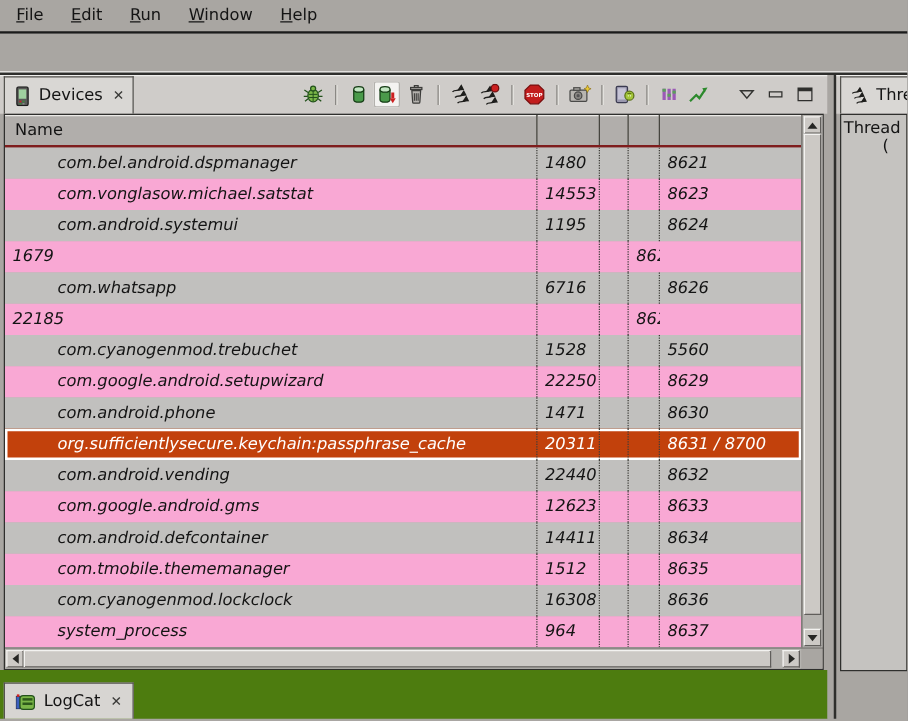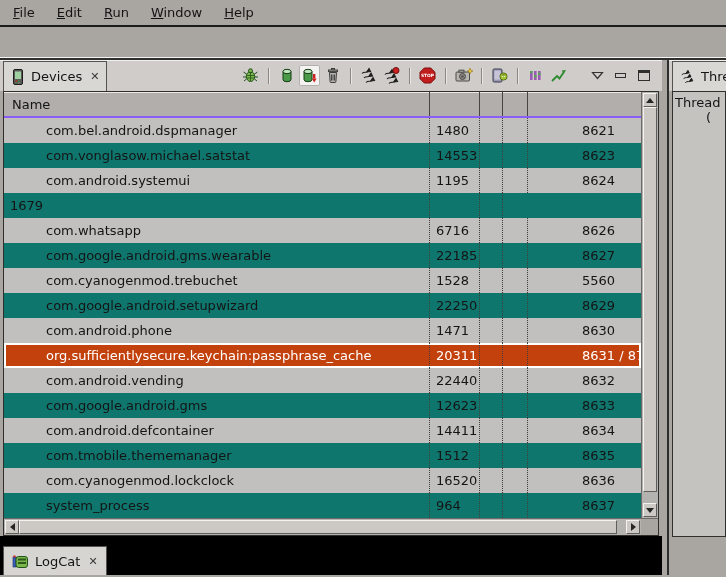--- a/index.html
+++ b/index.html
@@ -41,33 +41,33 @@
   .tbtn.hl { background:#f4f3f1; box-shadow:inset 0 0 0 1px #b3b1ad; }
   .tsep { width:1px; height:16px; background:#8a8884; box-shadow:1px 0 0 #e9e7e4; margin:0 5px; }
   .tgap { width:14px; }
 
   
   .view-content { margin:0 3px; border:1px solid #2f2f2d; background:#b5b3af;
     display:flex; flex-direction:column; }
   .table-zone { display:flex; height:426px; }
   .table-main { flex:1; display:flex; flex-direction:column; overflow:hidden; }
   .grid-cols { display:grid; grid-template-columns:426px 50px 23px 25px 1fr; }
-  .thead { height:26px; background:#b1aeab; border-bottom:2px solid #8b5cf6; }
+  .thead { height:26px; background:#b1aeab; border-bottom:2px solid #7f1d1d; }
   .hcell { display:flex; align-items:center; padding-left:8px;
     border-right:1px solid #46453f; box-shadow:inset 0 1px 0 #eceae7; }
   .hcell:last-child { border-right:none; }
-  .tbody { height:400px; overflow:hidden; }
+  .tbody { height:400px; overflow:hidden;font-style:italic; }
   .trow { height:25px; background:#c1c0be; }
-  .trow.alt { background:#0f766e; }
+  .trow.alt { background:#f9a8d4; }
   .trow.sel { background:#c2410c; color:#ffffff; box-shadow:inset 0 0 0 2px #ffffff; }
   .cell { display:flex; align-items:center; overflow:hidden; white-space:nowrap;
     border-right:1px dotted #3e3d39; }
   .cell.c0 { padding-left:42px; }
   .cell.c1, .cell.c4 { padding-left:6px; }
-  .cell.c4 { border-right:none;margin-left:48px; }
+  .cell.c4 { border-right:none; }
 
   
   .vscroll { width:17px; background:#b5b3af; border-left:1px solid #6d6b67;
     display:flex; flex-direction:column; padding:1px; }
   .hscroll-row { display:flex; height:17px; border-top:1px solid #6d6b67; }
   .hscroll { flex:1; background:#b5b3af; display:flex; padding:1px; }
   .sb-corner { width:17px; background:#a9a6a2; }
   .sbtn { width:14px; height:14px; background:#ccc9c5; flex:none;
     border:1px solid; border-color:#f3f2f0 #605e5b #605e5b #f3f2f0;
     display:flex; align-items:center; justify-content:center; }
@@ -75,21 +75,21 @@
     border:1px solid; border-color:#f3f2f0 #605e5b #605e5b #f3f2f0; }
   .hthumb { flex:1; margin-right:9px; background:#ccc9c5;
     border:1px solid; border-color:#f3f2f0 #605e5b #605e5b #f3f2f0; }
   .arr { width:0; height:0; }
   .arr.up   { border-left:4px solid transparent; border-right:4px solid transparent; border-bottom:5px solid #262624; }
   .arr.down { border-left:4px solid transparent; border-right:4px solid transparent; border-top:5px solid #262624; }
   .arr.left { border-top:4px solid transparent; border-bottom:4px solid transparent; border-right:5px solid #262624; }
   .arr.right{ border-top:4px solid transparent; border-bottom:4px solid transparent; border-left:5px solid #262624; }
 
   
-  .bottom-strip { flex:1; display:flex; align-items:flex-end; padding-left:3px; background:#000000; }
+  .bottom-strip { flex:1; display:flex; align-items:flex-end; padding-left:3px; background:#4d7c0f; }
   .bottom-tab { height:29px; display:flex; align-items:center; gap:6px; padding:0 8px;
     background:#d7d5d2; border:1px solid #54534f; border-bottom:none; }
 
   
   .threads-pane .tabstrip { overflow:hidden; }
   .thread-content { margin:0 0 0 3px; border:1px solid #2f2f2d; height:446px;
     background:#c5c3c0; padding:3px 2px; overflow:hidden; }
   .tc-line1 { white-space:nowrap; }
   .tc-line2 { padding-left:31px; }
 
@@ -308,21 +308,20 @@
                   <div class="cell c4">8625</div>
                 </div>
                 <div class="trow grid-cols">
                   <div class="cell c0">com.whatsapp</div>
                   <div class="cell c1">6716</div>
                   <div class="cell c2"></div>
                   <div class="cell c3"></div>
                   <div class="cell c4">8626</div>
                 </div>
                 <div class="trow grid-cols alt">
-                  <div class="cell c0">com.google.android.gms.wearable</div>
                   <div class="cell c1">22185</div>
                   <div class="cell c2"></div>
                   <div class="cell c3"></div>
                   <div class="cell c4">8627</div>
                 </div>
                 <div class="trow grid-cols">
                   <div class="cell c0">com.cyanogenmod.trebuchet</div>
                   <div class="cell c1">1528</div>
                   <div class="cell c2"></div>
                   <div class="cell c3"></div>
@@ -372,21 +371,21 @@
                 </div>
                 <div class="trow grid-cols alt">
                   <div class="cell c0">com.tmobile.thememanager</div>
                   <div class="cell c1">1512</div>
                   <div class="cell c2"></div>
                   <div class="cell c3"></div>
                   <div class="cell c4">8635</div>
                 </div>
                 <div class="trow grid-cols">
                   <div class="cell c0">com.cyanogenmod.lockclock</div>
-                  <div class="cell c1">16520</div>
+                  <div class="cell c1">16308</div>
                   <div class="cell c2"></div>
                   <div class="cell c3"></div>
                   <div class="cell c4">8636</div>
                 </div>
                 <div class="trow grid-cols alt">
                   <div class="cell c0">system_process</div>
                   <div class="cell c1">964</div>
                   <div class="cell c2"></div>
                   <div class="cell c3"></div>
                   <div class="cell c4">8637</div>

